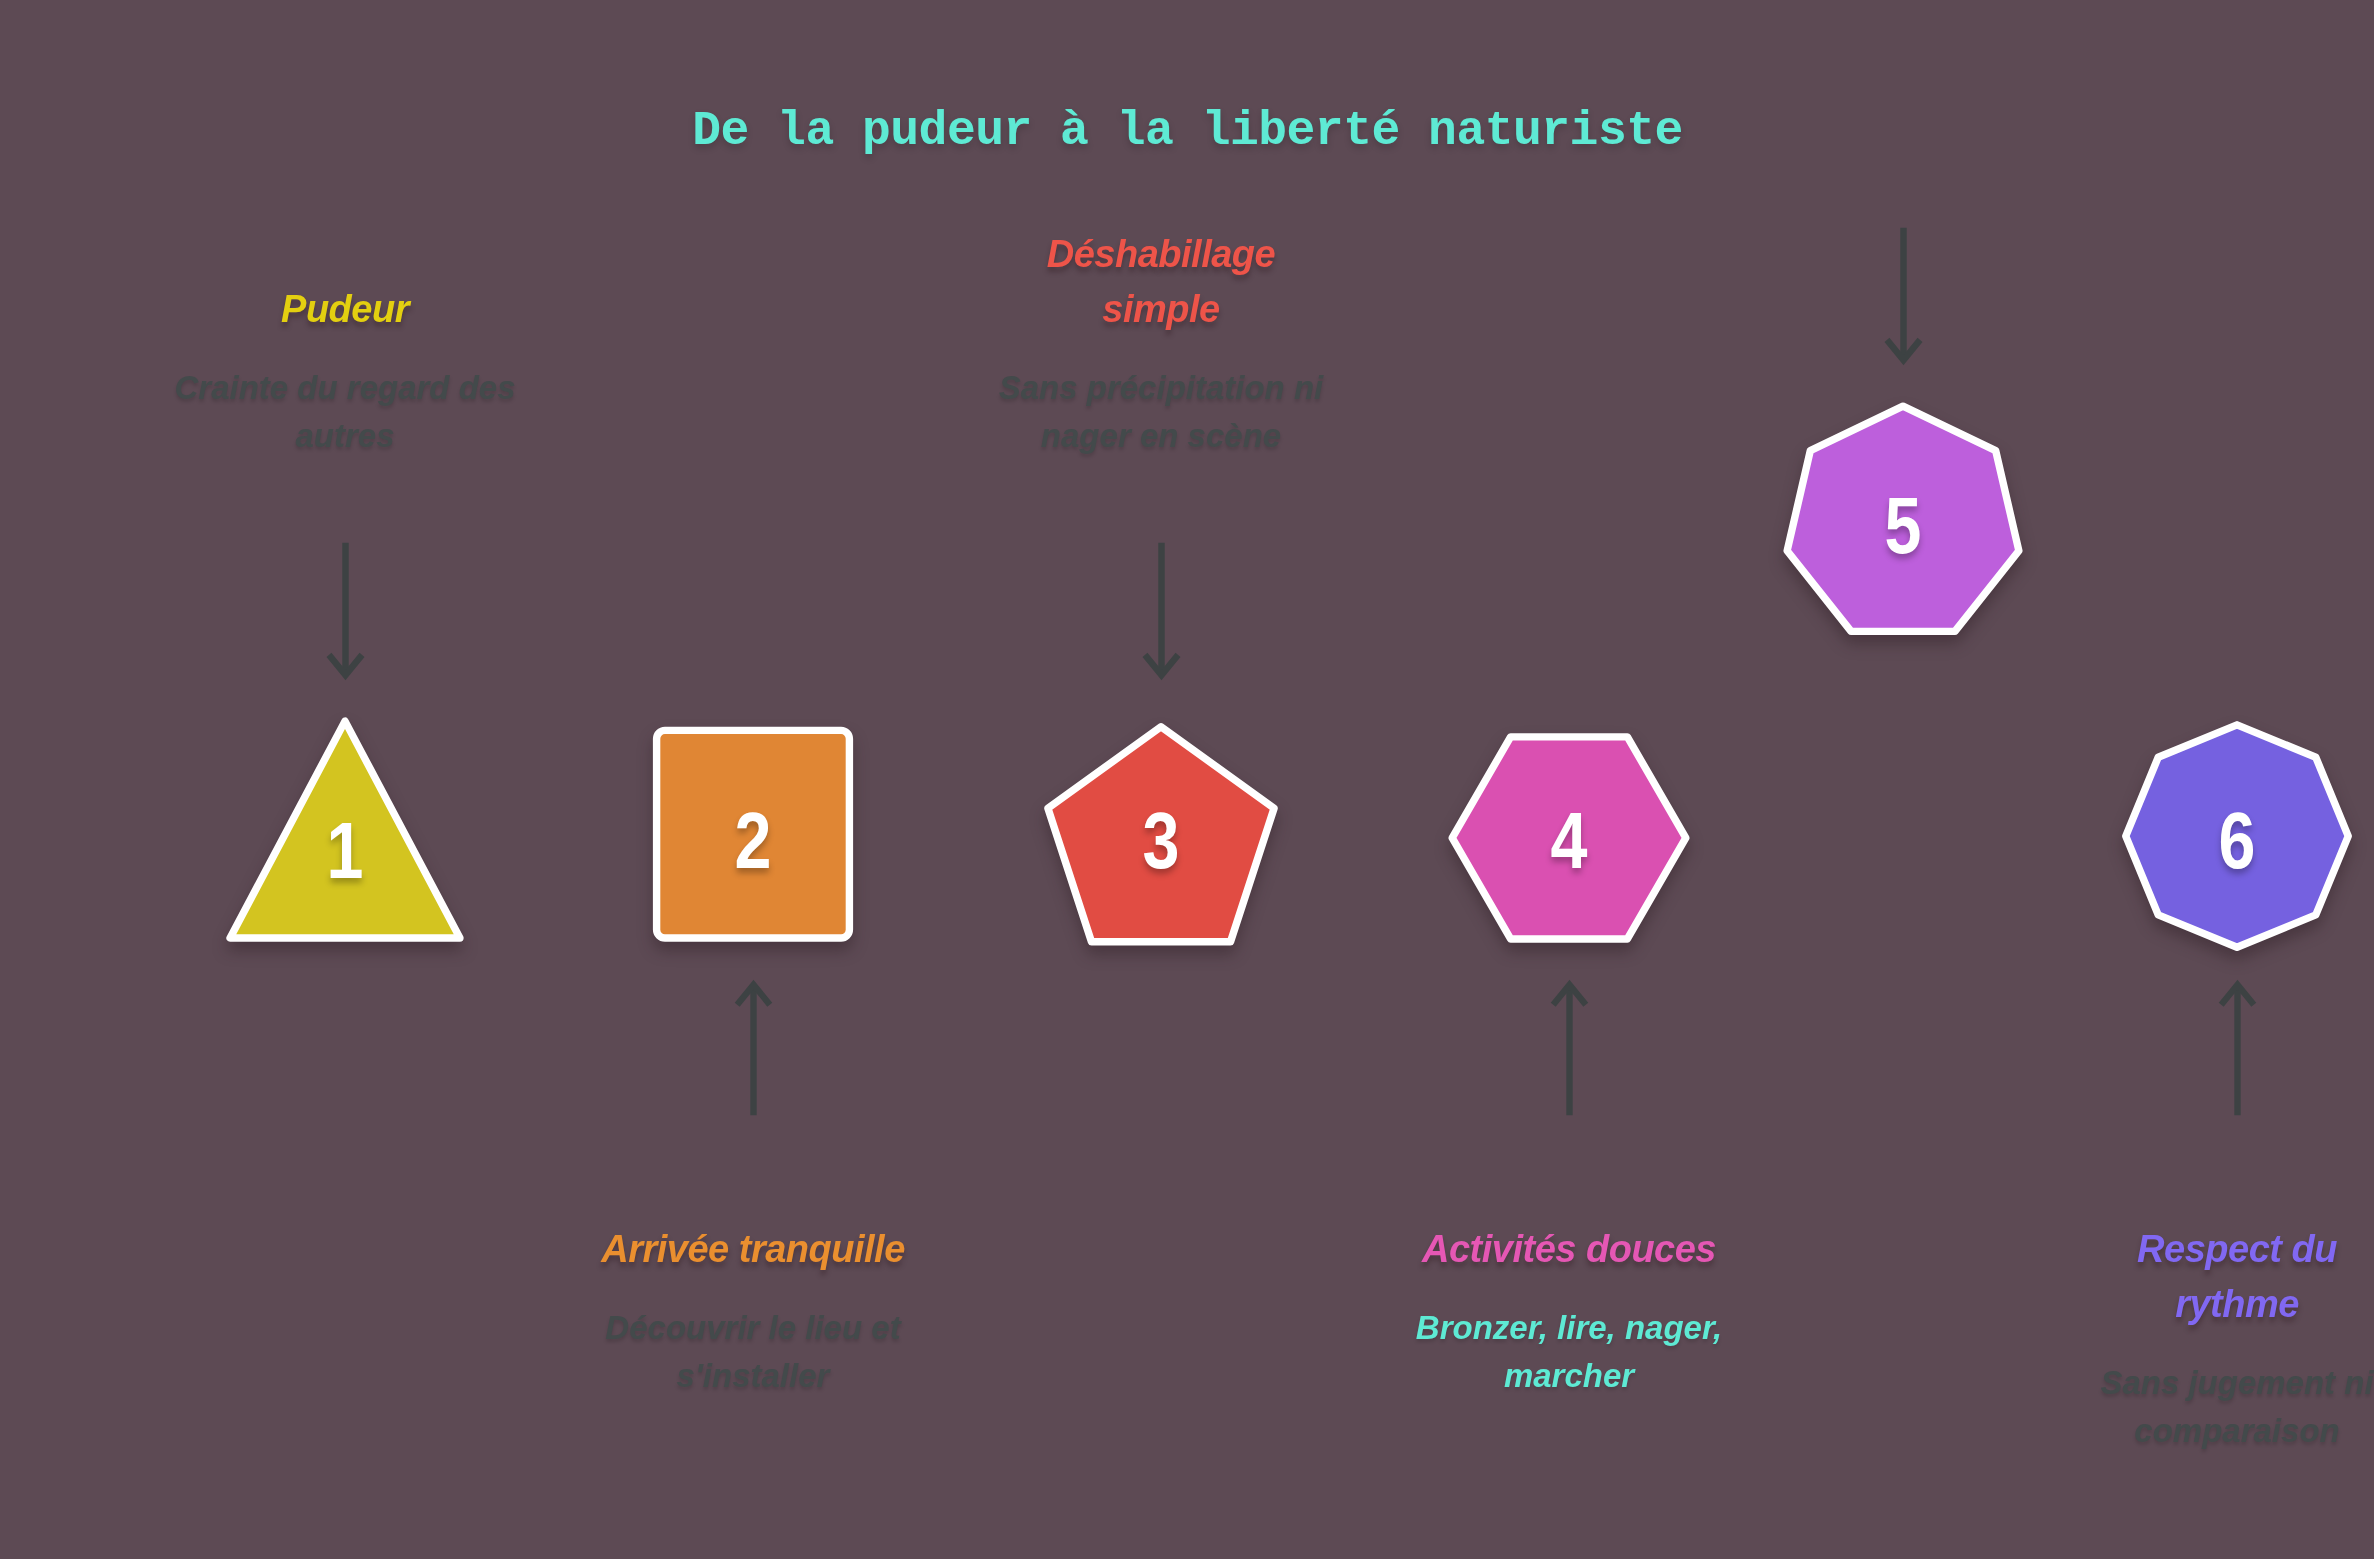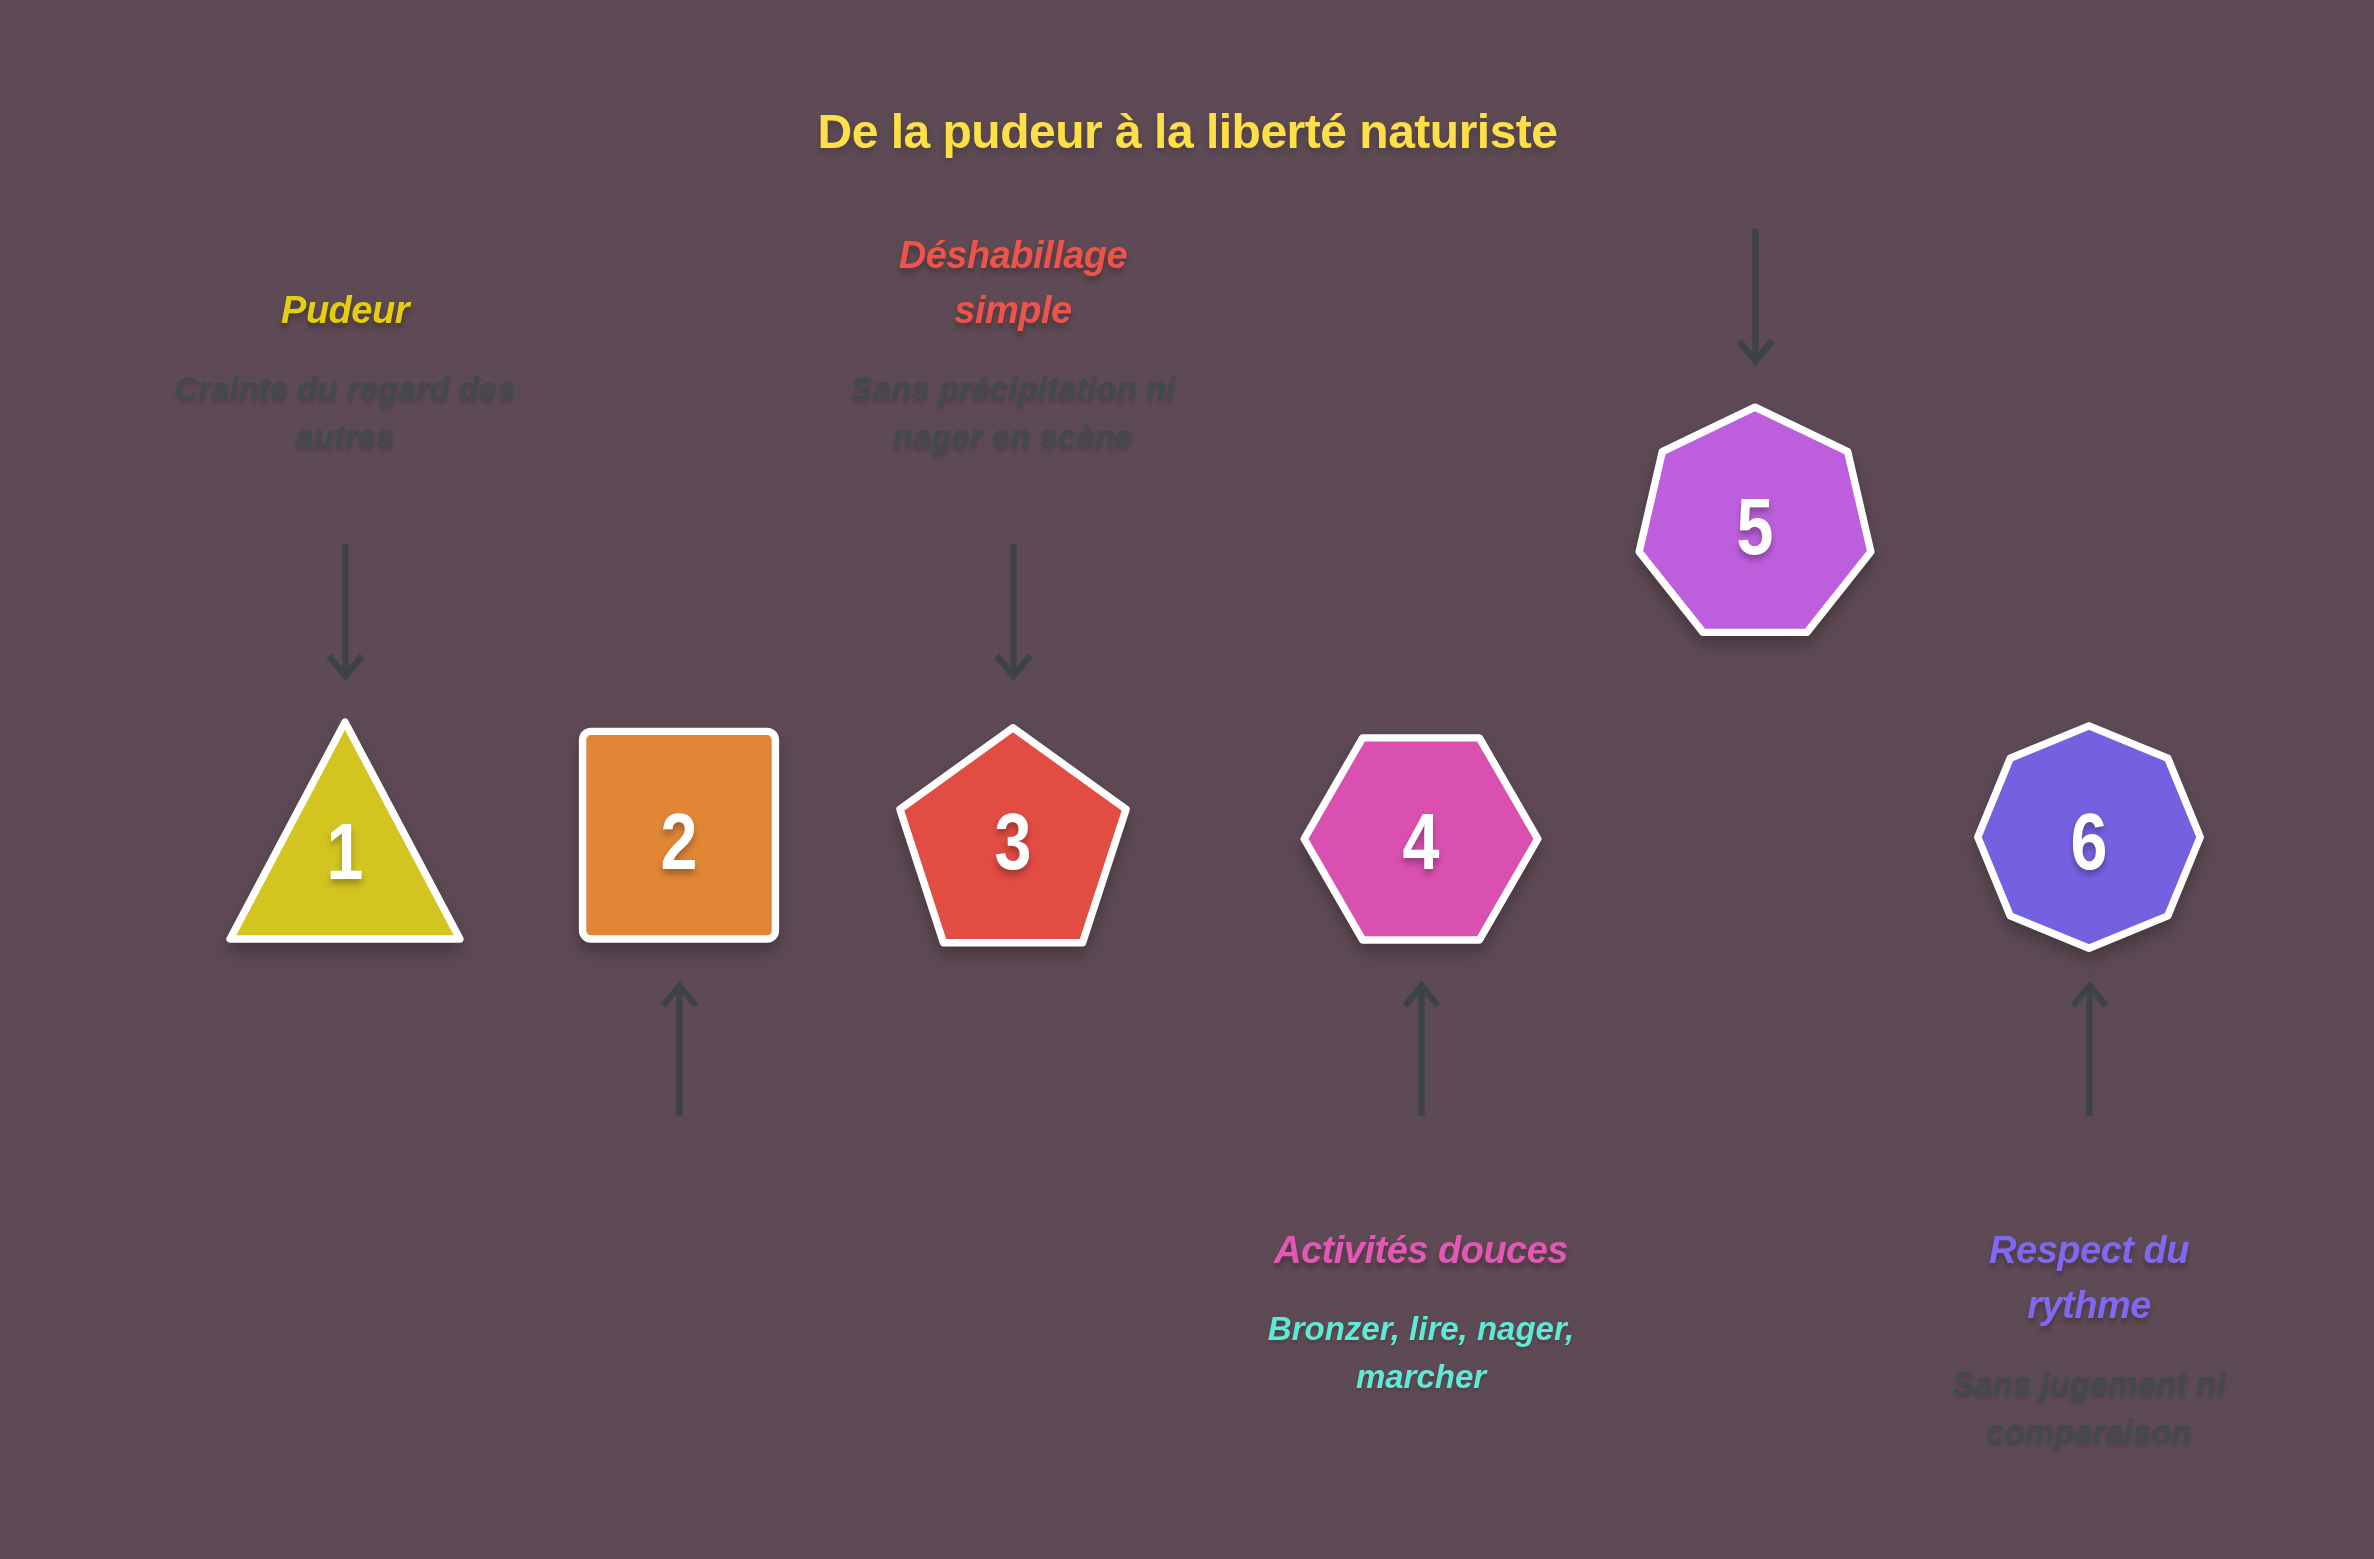--- a/index.html
+++ b/index.html
@@ -77,21 +77,21 @@
     transform:scaleX(0.83);
     text-shadow:0 4.6px 7.4px rgba(0,0,0,0.28);
   }
   .num.pad-lg{padding-top:41px;}
 </style>
 </head>
 <body>
 
 <div class="canvas" style="background-color: rgb(93, 74, 84);">
 
-  <h1 class="main-title" style="color: #fde047;">De la pudeur à la liberté naturiste</h1>
+  <h1 class="main-title" style="color: #5eead4; font-family: Liberation Mono, monospace;">De la pudeur à la liberté naturiste</h1>
 
   <div class="grid">
 
     <div class="col">
       <div class="slot top-label">
         <div class="step-label">
           <div class="step-title" style="color: rgb(227, 207, 16);">Pudeur</div>
           <div class="step-sub" style="color: rgb(67, 74, 75);">Crainte du regard des
 autres</div>
         </div>
@@ -123,20 +123,27 @@
             <rect x="36" y="22" width="208" height="224" rx="9" fill="#e08634"></rect>
           </svg>
           <span class="num">2</span>
         </div>
       </div>
       <div class="slot arrow-slot-up">
         <svg class="arrow" width="41" height="148" viewBox="0 0 44 160" style="color: rgb(61, 66, 67);">
           <path d="M22 157 L22 16"></path>
             <path d="M4 35 L22 13 L40 35"></path>
         </svg>
+      </div>
+      <div class="slot bottom-label">
+        <div class="step-label">
+          <div class="step-title" style="color: rgb(234, 143, 47);">Arrivée tranquille</div>
+          <div class="step-sub" style="color: rgb(67, 74, 75);">Découvrir le lieu et
+s'installer</div>
+        </div>
       </div>
     </div>
 
     <div class="col">
       <div class="slot top-label">
         <div class="step-label">
           <div class="step-title" style="color: rgb(238, 84, 73);">Déshabillage
 simple</div>
           <div class="step-sub" style="color: rgb(67, 74, 75);">Sans précipitation ni
 nager en scène</div>

